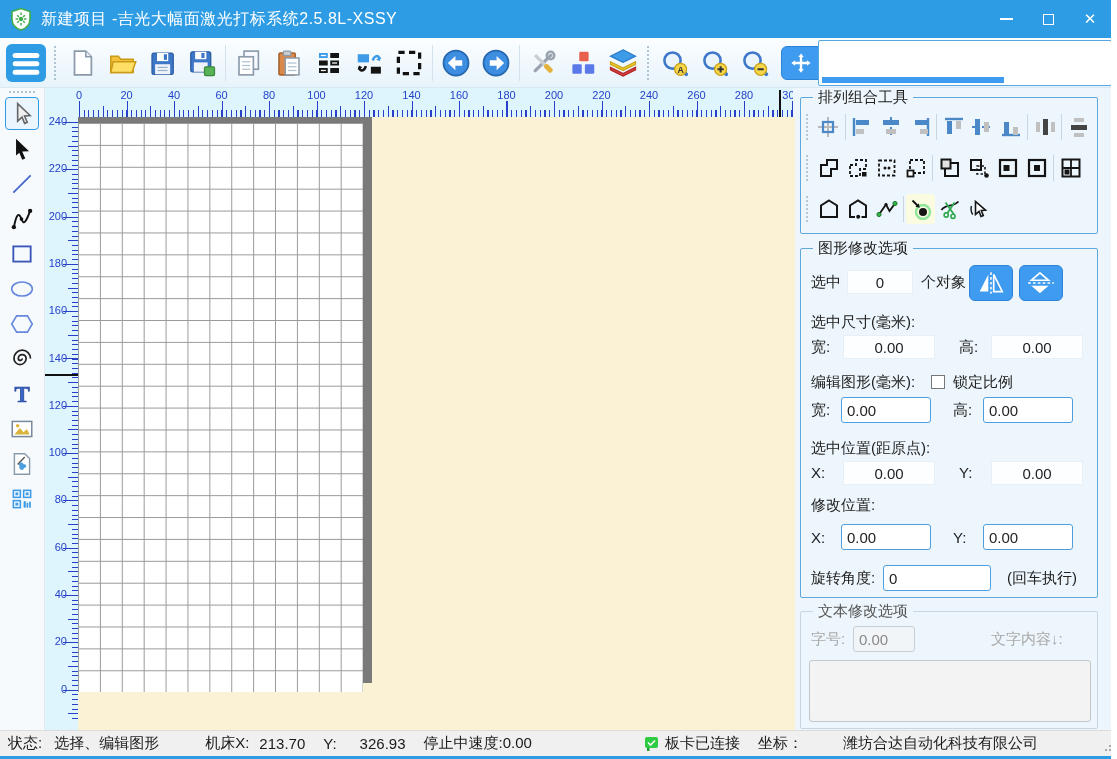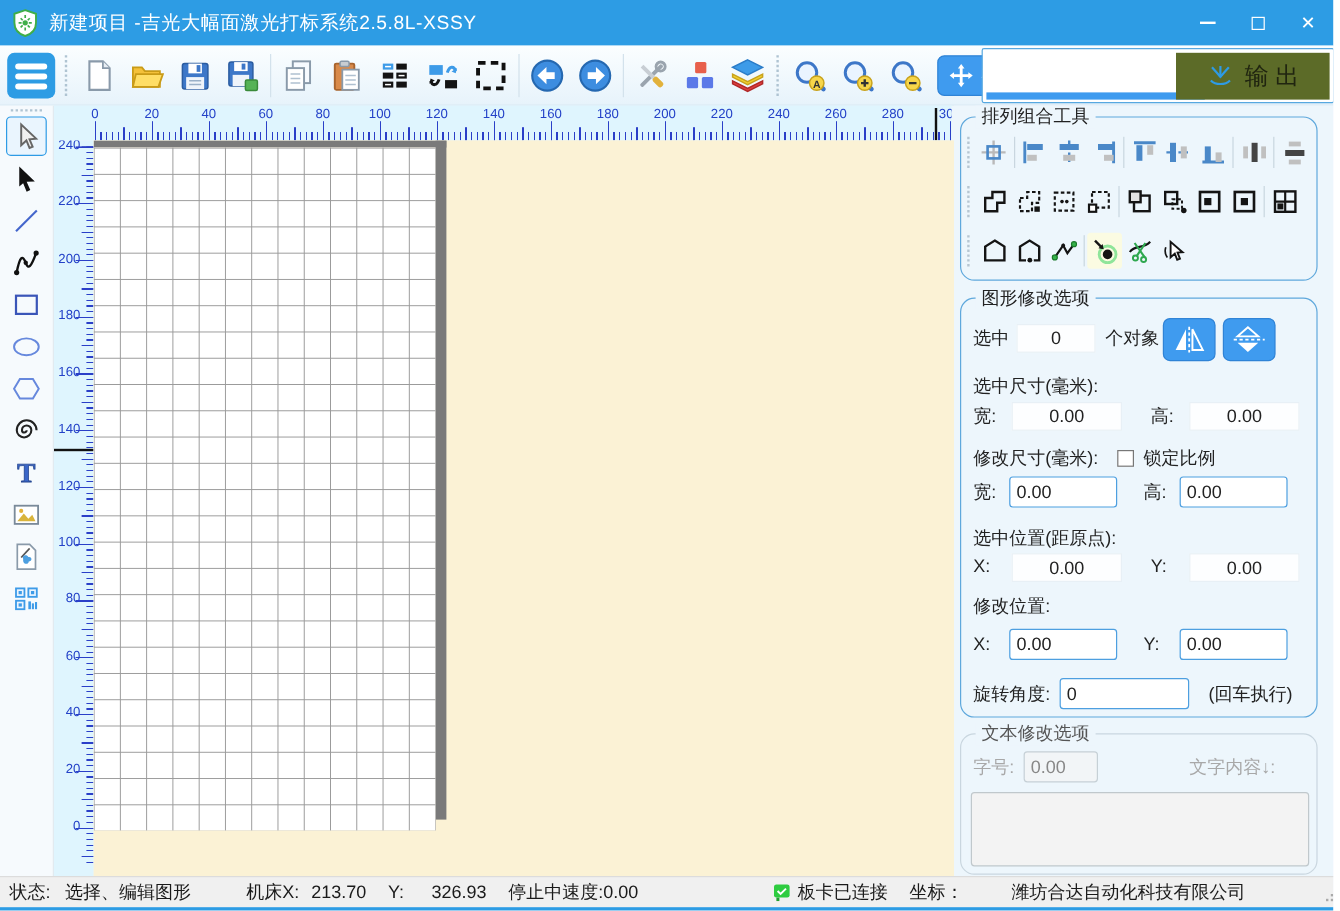--- a/index.html
+++ b/index.html
@@ -60,21 +60,21 @@
   
   .canvas { position:absolute; left:78px; top:117px; width:717px; height:613px; background:#FBF2D5; overflow:hidden; }
   .grid-topbar { position:absolute; left:0; top:0; width:294px; height:6px; background:#7A7A7A; }
   .grid-rightbar { position:absolute; left:285px; top:0; width:9px; height:566px; background:#7A7A7A; }
   .workgrid { position:absolute; left:0; top:6px; width:285px; height:569px; background-color:#fff;
       background-image:linear-gradient(to right,#9A9A9A 1px,transparent 1px),linear-gradient(to bottom,#9A9A9A 1px,transparent 1px);
       background-size:21.9px 21.9px; }
 
   
   .rightpanel { position:absolute; left:795px; top:88px; width:322px; height:642px; background:#EDF6FC; }
-  .groupbox { position:absolute; left:5px; width:298px; border:1px solid #5FA8DC; border-radius:12px; background:#EDF6FC; }
+  .groupbox { position:absolute; left:5px; width:298px; border:1px solid #5FA8DC; border-radius:2px; background:#EDF6FC; }
   .groupbox > .gtitle { position:absolute; top:-10px; left:12px; background:#EDF6FC; padding:0 5px; font-size:15px; color:#222; }
   .gb1 { top:9px; height:137px; }
   .gb2 { top:160px; height:350px; }
   .gb3 { top:523px; height:118px; border-color:#C9D6DF; }
   .gb3 > .gtitle { color:#555; }
 
   .iconrow { position:absolute; left:4px; right:4px; height:38px; display:flex; align-items:center; }
   .rhandle { width:5px; height:26px; border-left:2px dotted #B6C6D2; margin:0 3px 0 1px; }
   .ribtn { width:29px; height:30px; display:flex; align-items:center; justify-content:center; border-radius:3px; }
   .ribtn svg { width:22px; height:22px; }
@@ -303,32 +303,20 @@
 
     <div class="machine-btn">
       <svg viewBox="0 0 24 24">
           <path d="M12 1.5 L15 5.5 H13.3 V10.7 H18.5 V9 L22.5 12 L18.5 15 V13.3 H13.3 V18.5 H15 L12 22.5 L9 18.5 H10.7 V13.3 H5.5 V15 L1.5 12 L5.5 9 V10.7 H10.7 V5.5 H9 Z" fill="#fff"></path>
         </svg>
       <span>机床控制</span>
     </div>
 
     <div class="tabsbox">
       <div class="tab-underline"></div>
-      <div class="tab-output">
-        <svg viewBox="0 0 24 24">
-            <g stroke="#2E9BE5" stroke-width="1.8" fill="none">
-              <path d="M5 4 L12 12"></path>
-              <path d="M19 4 L12 12"></path>
-              <path d="M12 3 L12 12"></path>
-              <path d="M4 15 C8 19 16 19 20 15"></path>
-            </g>
-            <path d="M9.5 10 L12 13.5 L14.5 10 Z" fill="#2E9BE5"></path>
-          </svg>
-        <span>输 出</span>
-      </div>
     </div>
   </div>
 
   <div class="lefttools">
     <div class="lt-handle"></div>
     <div class="ltbtn active">
         <svg viewBox="0 0 24 24">
           <path d="M8 2.5 V18.5 L12 14.8 L14.4 20.6 L16.8 19.6 L14.4 13.9 L19.5 13.4 Z" fill="#F0F0F0" stroke="#666" stroke-width="1.5"></path>
         </svg>
       </div>
@@ -666,21 +654,21 @@
             <path d="M4 13.5 H20 L12 20.5 Z" fill="#fff"></path>
           </svg>
       </div>
 
       <span class="fld-label" style="left:10px;top:64px">选中尺寸(毫米):</span>
       <span class="fld-label" style="left:10px;top:89px">宽:</span>
       <div class="ro" style="left:42px;top:86px;width:92px">0.00</div>
       <span class="fld-label" style="left:158px;top:89px">高:</span>
       <div class="ro" style="left:190px;top:86px;width:92px">0.00</div>
 
-      <span class="fld-label" style="left:10px;top:124px">修改尺寸(毫米):</span>
+      <span class="fld-label" style="left:10px;top:124px">编辑图形(毫米):</span>
       <span class="checkbox" style="left:130px;top:126px"></span>
       <span class="fld-label" style="left:152px;top:124px">锁定比例</span>
       <span class="fld-label" style="left:10px;top:152px">宽:</span>
       <input class="edit" style="left: 40px; top: 148px; width: 90px;" value="0.00">
       <span class="fld-label" style="left:152px;top:152px">高:</span>
       <input class="edit" style="left: 182px; top: 148px; width: 90px;" value="0.00">
 
       <span class="fld-label" style="left:10px;top:190px">选中位置(距原点):</span>
       <span class="fld-label" style="left:10px;top:215px">X:</span>
       <div class="ro" style="left:42px;top:212px;width:92px">0.00</div>

